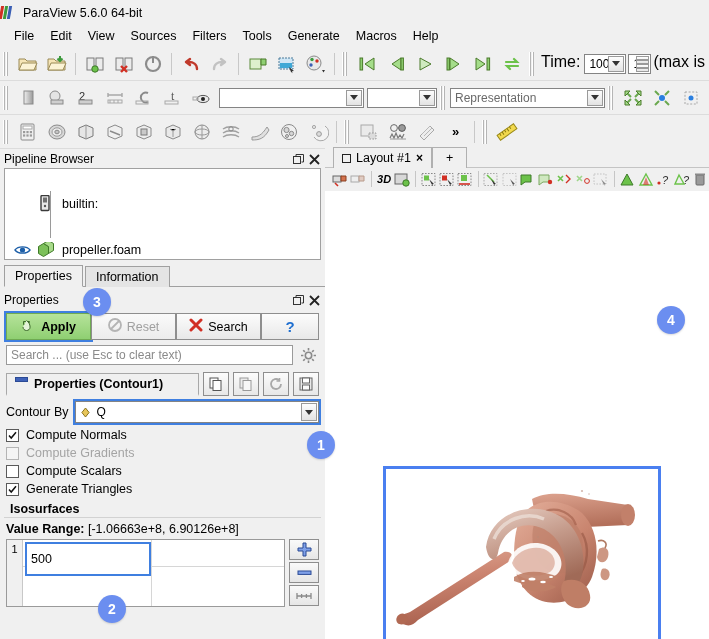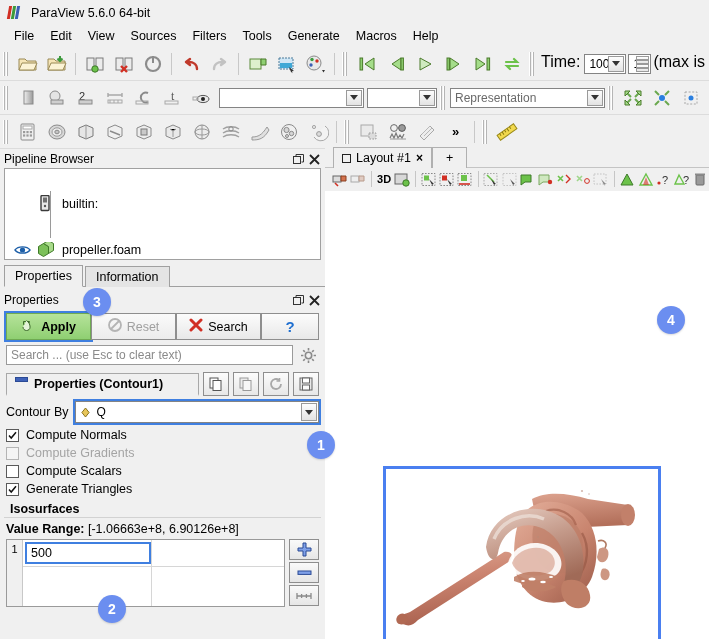--- a/index.html
+++ b/index.html
@@ -5,21 +5,21 @@
   html,body{margin:0;padding:0;}
   body{
     width:709px;height:639px;overflow:hidden;
     font-family:"Liberation Sans", sans-serif;
     font-size:12px;color:#000;background:#f0f0f0;
     -webkit-font-smoothing:antialiased;
   }
   #app{position:relative;width:709px;height:639px;background:#f0f0f0;}
 
   
-  .titlebar{height:25px;background:#f0f0f0;display:flex;align-items:center;padding-left:8px;}
+  .titlebar{height:25px;background:#f0f0f0;display:flex;align-items:center;}
   .app-logo{width:15px;height:13px;margin-right:8px;display:inline-block;position:relative;}
   .app-logo i{position:absolute;top:0;width:3px;height:13px;display:block;transform:skewX(-10deg);}
   .app-logo i:nth-child(1){left:0;background:#d12f23;}
   .app-logo i:nth-child(2){left:4px;background:#3c9a3c;}
   .app-logo i:nth-child(3){left:8px;background:#3b5fb5;}
   .title-text{font-size:12.5px;color:#000;}
 
   
   .menubar{height:22px;display:flex;align-items:center;padding-left:6px;background:#f0f0f0;}
   .menu-item{padding:2px 8px;font-size:12.5px;color:#000;cursor:default;white-space:nowrap;}
@@ -103,37 +103,37 @@
 
   .iso-title{font-weight:bold;font-size:12.5px;padding:4px 6px 1px 6px;border-bottom:1px solid #d2d2d2;margin:0 4px;}
   .range-row{font-size:12.5px;padding:4px 6px 3px 6px;}
   .range-row b{font-weight:bold;}
 
   .iso-area{display:flex;padding:0 6px;gap:4px;}
   .iso-table{flex:1;border:1px solid #9a9a9a;background:#fff;height:68px;box-sizing:border-box;display:flex;}
   .iso-gutter{width:16px;background:#f0f0f0;border-right:1px solid #c8c8c8;font-size:11px;
       text-align:center;padding-top:3px;box-sizing:border-box;}
   .iso-cells{flex:1;position:relative;}
-  .iso-val{position:absolute;left:2px;top:2px;width:126px;height:22px;border:2px solid #3f7fe0;
+  .iso-val{position:absolute;left:2px;top:2px;width:126px;height:34px;border:2px solid #3f7fe0;
       background:#fff;font-size:12.5px;display:flex;align-items:center;padding-left:4px;box-sizing:border-box;}
   .iso-hline{position:absolute;left:0;right:0;top:26px;height:1px;background:#d6d6d6;}
   .iso-vline{position:absolute;top:0;bottom:0;left:128px;width:1px;background:#d6d6d6;}
   .iso-side{width:30px;display:flex;flex-direction:column;gap:2px;}
   .iso-side .sq{height:21px;border:1px solid #8e8e8e;background:linear-gradient(#fafafa,#e6e6e6);
       display:flex;align-items:center;justify-content:center;box-sizing:border-box;}
 
   
   .right-col{position:absolute;left:325px;top:145px;right:0;bottom:0;background:#f0f0f0;}
   .layout-tabs{height:22px;display:flex;align-items:flex-end;padding-left:8px;border-bottom:1px solid #c4c4c4;}
   .ltab{display:flex;align-items:center;gap:5px;padding:3px 8px;font-size:12.5px;border:1px solid #b0b0b0;
         border-bottom:none;background:#f0f0f0;position:relative;top:1px;}
   .ltab .sq-ico{width:9px;height:9px;border:1.5px solid #222;box-sizing:border-box;}
   .ltab .x{font-size:12px;font-weight:bold;}
   .ltab.plus{padding:3px 13px;}
-  .viewtoolbar{height:22px;display:flex;align-items:center;padding-left:6px;gap:1px;background:#f0f0f0;}
+  .viewtoolbar{height:22px;display:flex;align-items:center;padding-left:6px;gap:1px;background:#f0f0f0;font-style:italic;}
   .vbtn{width:20px;height:20px;display:flex;align-items:center;justify-content:center;}
   .v-sep{width:1px;height:16px;background:#c6c6c6;margin:0 3px;}
   .render-surface{position:absolute;left:0;top:46px;right:0;bottom:0;background:#fff;}
 
   .viz-frame{position:absolute;left:58px;top:275px;width:278px;height:192px;
       border:3px solid #4a7ff0;background:#fff;box-sizing:border-box;}
 
   
   .badge{position:absolute;width:28px;height:28px;border-radius:50%;background:#6b8ef0;
      color:#fff;font-size:14px;font-weight:bold;display:flex;align-items:center;justify-content:center;

